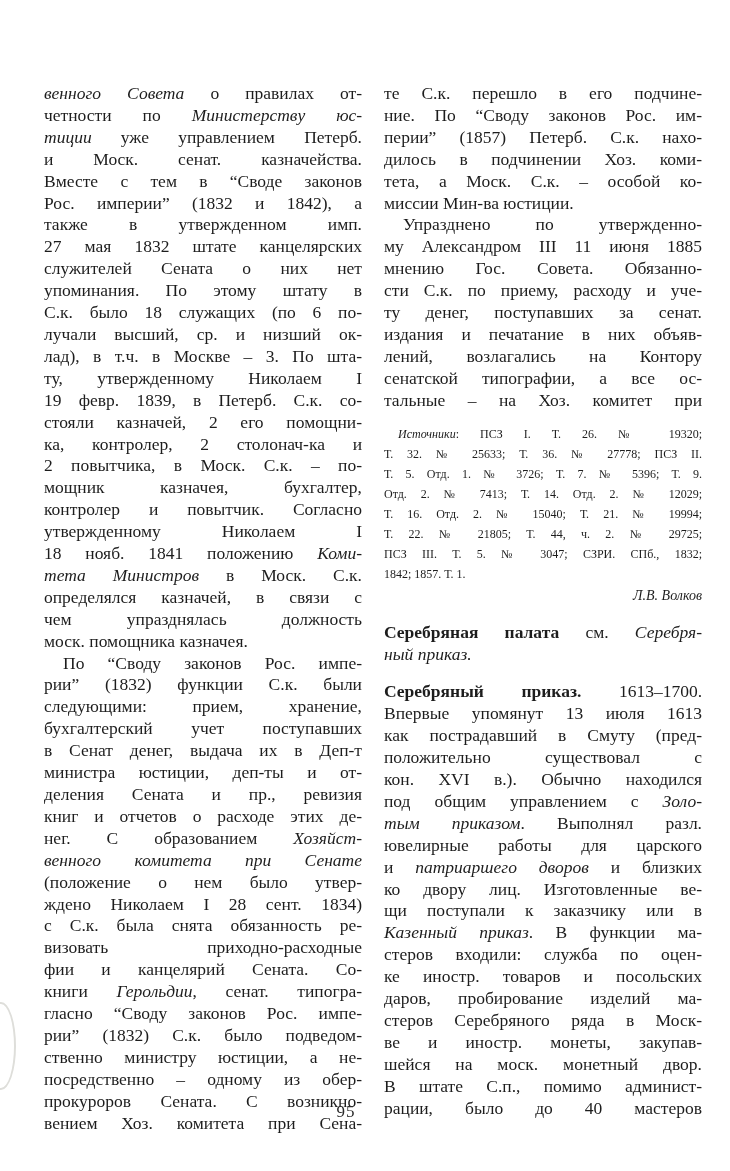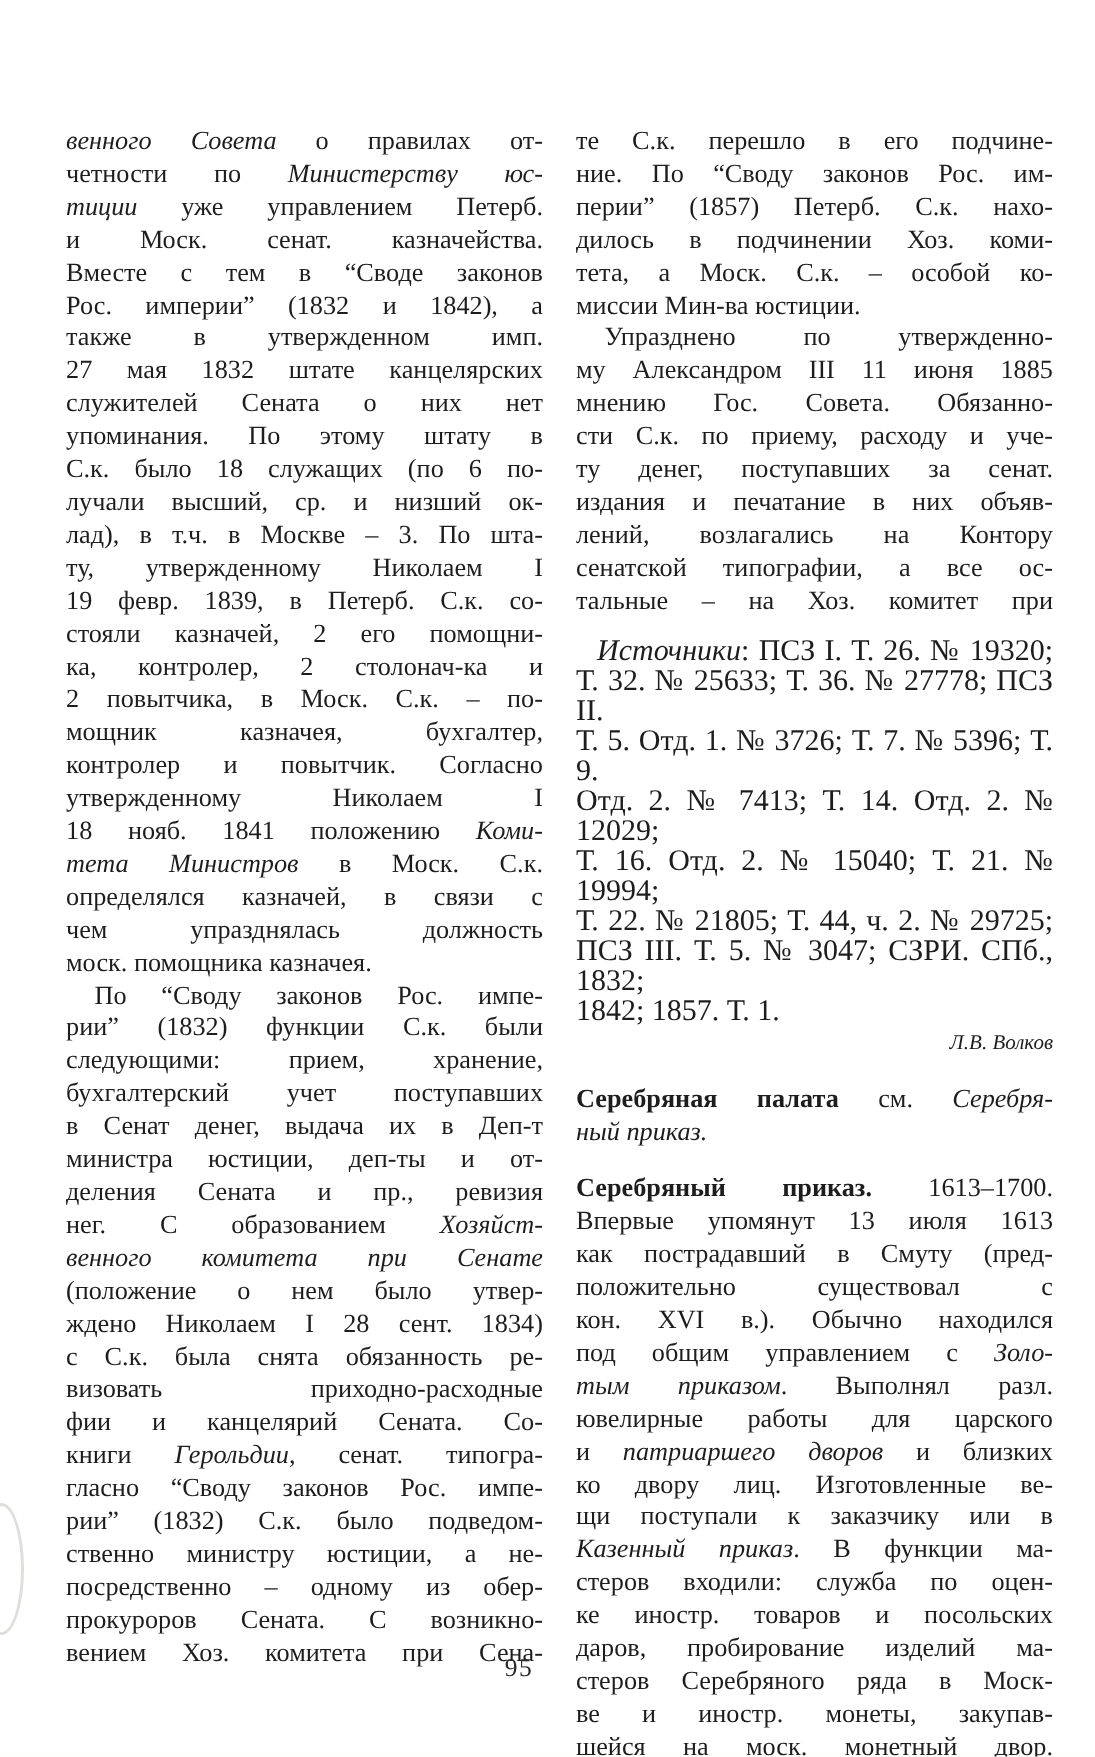--- a/index.html
+++ b/index.html
@@ -32,21 +32,21 @@
     text-justify:inter-word;
     white-space:normal;
   }
   .line.endp{text-align-last:left;}
   .line.right{text-align-last:right;}
   .line.ind{text-indent:19px;}
   .i{font-style:italic;}
   .b{font-weight:700;}
   .n{font-style:normal;}
   .block-src{margin-top:12px;}
-  .block-src .line{font-size:20px;line-height:20px;}
+  .block-src .line{font-size:12px;line-height:20px;}
   .block-src .line.ind{text-indent:14px;}
   .block-author{margin-top:1px;}
   .block-author .line{font-size:14px;line-height:21px;}
   .block-entry{margin-top:16px;}
   .page-number{
     position:absolute;
     top:1102px;left:322px;
     width:48px;
     text-align:center;
     font-size:17px;
@@ -97,20 +97,21 @@
         <div class="line endp"><span class="n">моск. помощника казначея.</span></div>
       </div>
       <div class="block block-para">
         <div class="line ind"><span class="n">По “Своду законов Рос. импе-</span></div>
         <div class="line"><span class="n">рии” (1832) функции С.к. были</span></div>
         <div class="line"><span class="n">следующими: прием, хранение,</span></div>
         <div class="line"><span class="n">бухгалтерский учет поступавших</span></div>
         <div class="line"><span class="n">в Сенат денег, выдача их в Деп-т</span></div>
         <div class="line"><span class="n">министра юстиции, деп-ты и от-</span></div>
         <div class="line"><span class="n">деления Сената и пр., ревизия</span></div>
+        <div class="line"><span class="n">книг и отчетов о расходе этих де-</span></div>
         <div class="line"><span class="n">нег. С образованием </span><span class="i">Хозяйст-</span></div>
         <div class="line"><span class="i">венного комитета при Сенате</span></div>
         <div class="line"><span class="n">(положение о нем было утвер-</span></div>
         <div class="line"><span class="n">ждено Николаем I 28 сент. 1834)</span></div>
         <div class="line"><span class="n">с С.к. была снята обязанность ре-</span></div>
         <div class="line"><span class="n">визовать приходно-расходные</span></div>
         <div class="line"><span class="n">фии и канцелярий Сената. Со-</span></div>
         <div class="line"><span class="n">книги </span><span class="i">Герольдии</span><span class="n">, сенат. типогра-</span></div>
         <div class="line"><span class="n">гласно “Своду законов Рос. импе-</span></div>
         <div class="line"><span class="n">рии” (1832) С.к. было подведом-</span></div>

